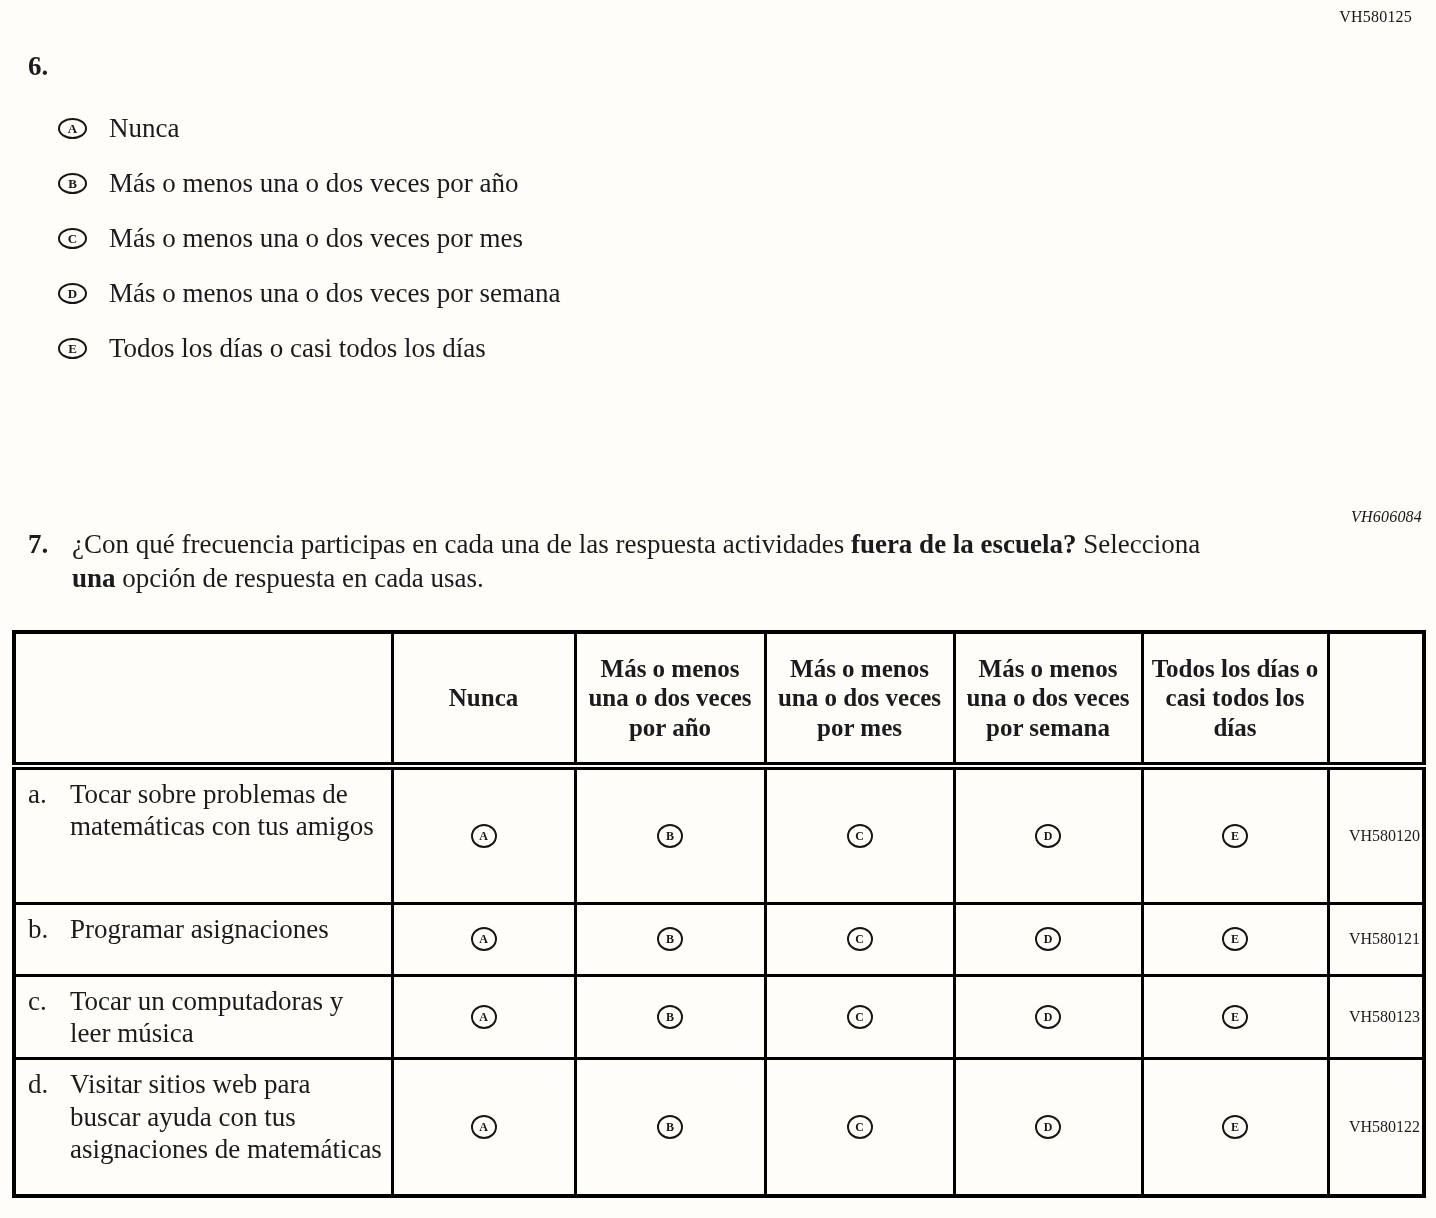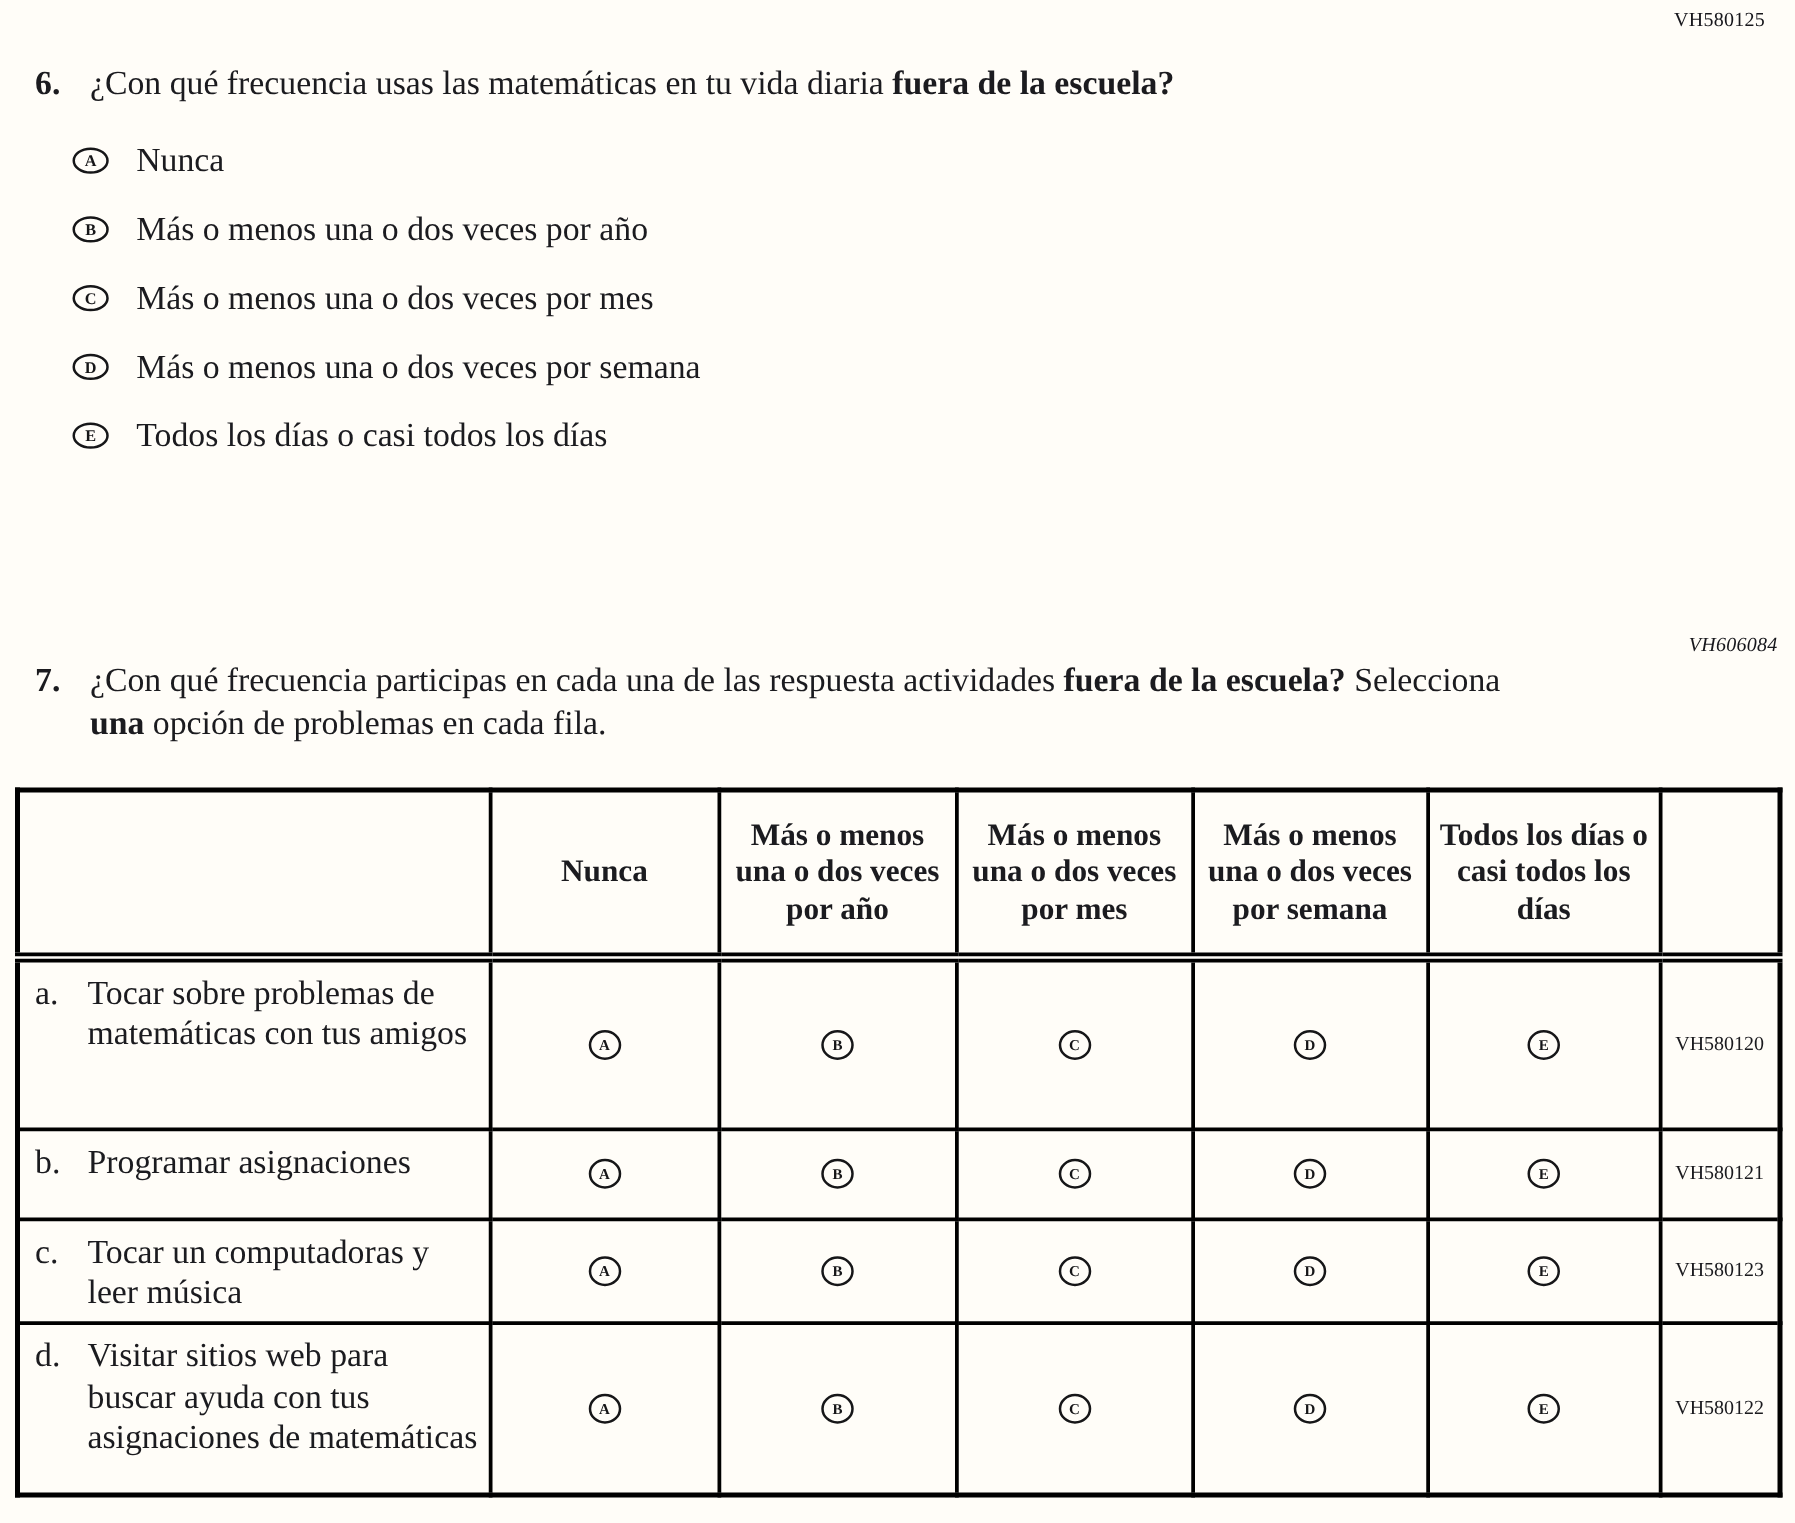--- a/index.html
+++ b/index.html
@@ -118,35 +118,34 @@
     vertical-align: middle;
   }
   .opt-cell .bubble {
     width: 26px;
     height: 24px;
     border-width: 2px;
     font-size: 12px;
   }
   .code-cell {
     font-size: 16px;
-    text-align: center;
+    text-align: right;
     vertical-align: middle;
     padding: 0 2px;
   }
   .row-tall td { height: 137px; }
   .row-short td { height: 72px; }
 </style>
 </head>
 <body>
 
 <div class="item-code" id="q6-code">VH580125</div>
 
 <div class="question" id="q6">
   <span class="qnum">6.</span>
-  <div class="qtext"><span>¿Con qué frecuencia usas las matemáticas en tu vida diaria </span><b>fuera de la escuela?</b></div>
 </div>
 
 <div class="options">
   <div class="option-row">
     <span class="bubble">A</span>
     <span class="option-label">Nunca</span>
   </div>
   <div class="option-row">
     <span class="bubble">B</span>
     <span class="option-label">Más o menos una o dos veces por año</span>
@@ -162,21 +161,21 @@
   <div class="option-row">
     <span class="bubble">E</span>
     <span class="option-label">Todos los días o casi todos los días</span>
   </div>
 </div>
 
 <div class="item-code" id="q7-code">VH606084</div>
 
 <div class="question" id="q7">
   <span class="qnum">7.</span>
-  <div class="qtext"><span>¿Con qué frecuencia participas en cada una de las respuesta actividades </span><b>fuera de la escuela?</b><span> Selecciona </span><b>una</b><span> opción de problemas en cada fila.</span></div>
+  <div class="qtext"><span>¿Con qué frecuencia participas en cada una de las respuesta actividades </span><b>fuera de la escuela?</b><span> Selecciona </span><b>una</b><span> opción de respuesta en cada usas.</span></div>
 </div>
 
 <table class="q7-table">
   <colgroup>
     <col style="width:378px">
       <col style="width:183px">
       <col style="width:190px">
       <col style="width:189px">
       <col style="width:188px">
       <col style="width:186px">

